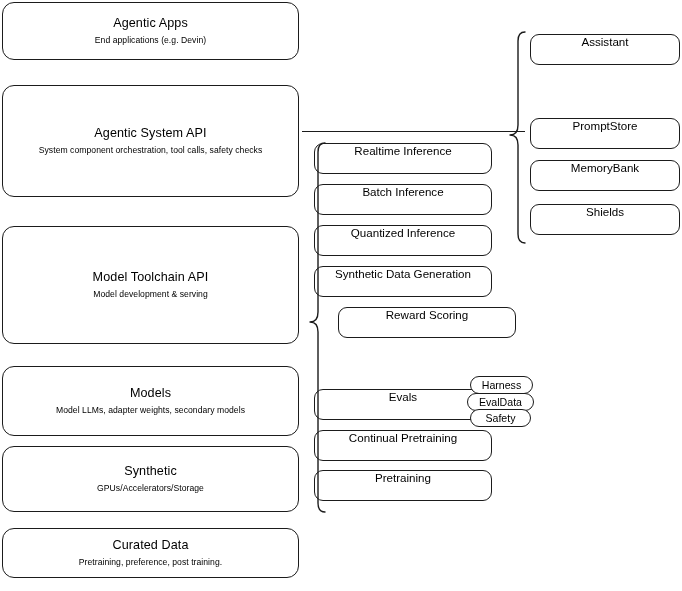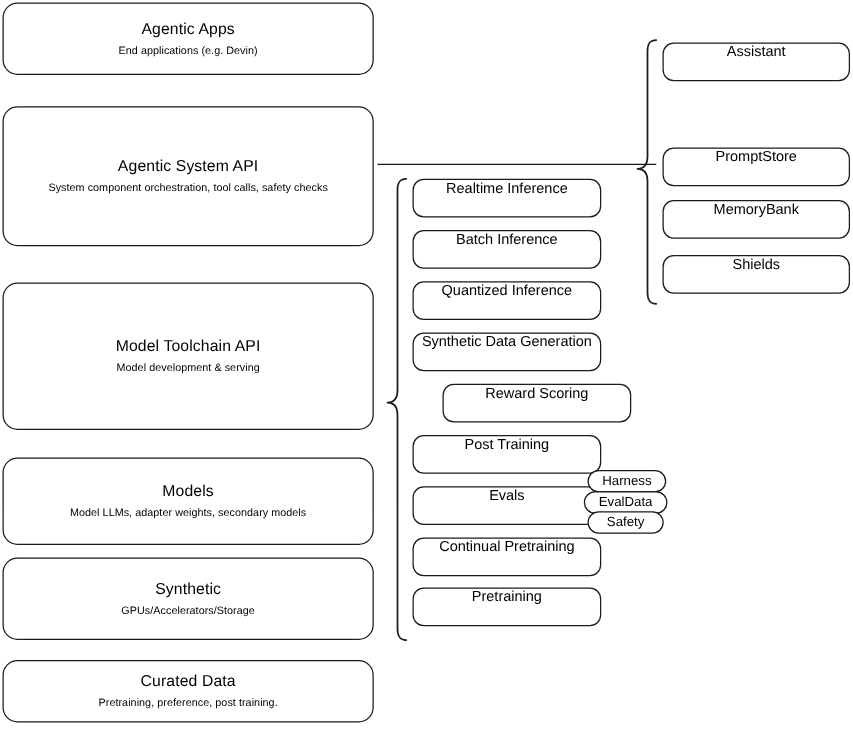--- a/index.html
+++ b/index.html
@@ -58,21 +58,21 @@
     border: 1.4px solid #1b1b1b;
     border-radius: 9px;
     background: #ffffff;
     display: flex;
     align-items: flex-start;
     justify-content: center;
     font-size: 11.6px;
     color: #000000;
     white-space: nowrap;
   }
-  .mid-cap { left: 330px; width: 151px; height: 31px; }
+  .mid-cap { left: 314px; width: 178px; height: 31px; }
   .right-cap { left: 530px; width: 150px; height: 31px; }
 
   
   .pill {
     position: absolute;
     box-sizing: border-box;
     border: 1.4px solid #1b1b1b;
     border-radius: 999px;
     background: #ffffff;
     display: flex;
@@ -158,23 +158,20 @@
   </div>
   <div class="cap mid-cap" style="top:225px;">
     <span>Quantized Inference</span>
   </div>
   <div class="cap mid-cap" style="top:266px;">
     <span>Synthetic Data Generation</span>
   </div>
   <div class="cap mid-cap" style="top:307px;margin-left:24px;">
     <span>Reward Scoring</span>
   </div>
-  <div class="cap mid-cap" style="top:348px;">
-    <span>Post Training</span>
-  </div>
   <div class="cap mid-cap" style="top:389px;">
     <span>Evals</span>
   </div>
   <div class="cap mid-cap" style="top:430px;">
     <span>Continual Pretraining</span>
   </div>
   <div class="cap mid-cap" style="top:470px;">
     <span>Pretraining</span>
   </div>
 

